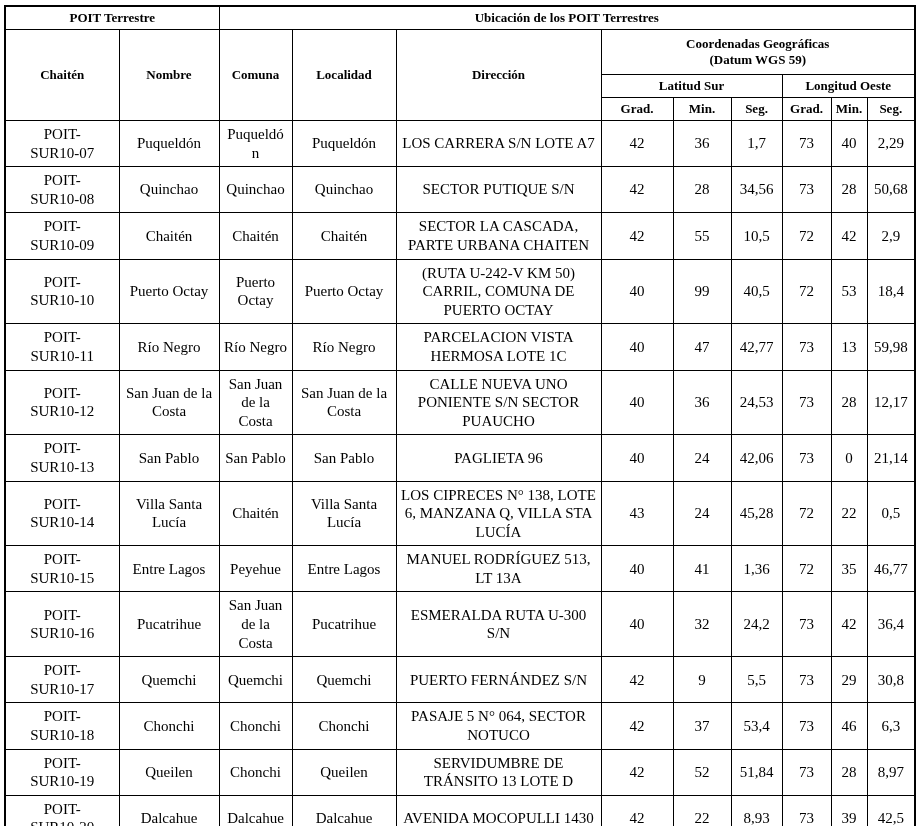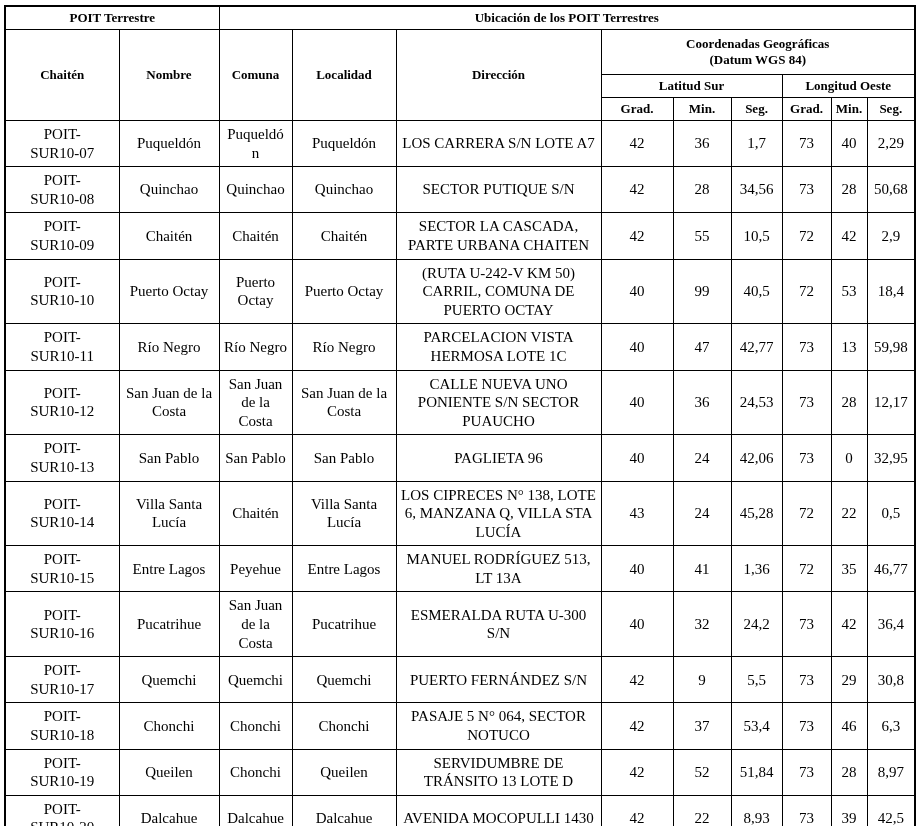--- a/index.html
+++ b/index.html
@@ -77,21 +77,21 @@
       <th colspan="2">POIT Terrestre</th>
       <th colspan="9">Ubicación de los POIT Terrestres</th>
     </tr>
     <tr>
       <th rowspan="3">Chaitén</th>
       <th rowspan="3">Nombre</th>
       <th rowspan="3">Comuna</th>
       <th rowspan="3">Localidad</th>
       <th rowspan="3">Dirección</th>
       <th colspan="6" class="coords-header">Coordenadas Geográficas
-(Datum WGS 84)</th>
+(Datum WGS 59)</th>
     </tr>
     <tr class="latlon-row">
       <th colspan="3">Latitud Sur</th>
       <th colspan="3">Longitud Oeste</th>
     </tr>
     <tr class="unit-row">
       <th>Grad.</th>
       <th>Min.</th>
       <th>Seg.</th>
       <th>Grad.</th>
@@ -189,21 +189,21 @@
 SUR10-13</td>
         <td>San Pablo</td>
         <td>San Pablo</td>
         <td>San Pablo</td>
         <td>PAGLIETA 96</td>
         <td>40</td>
         <td>24</td>
         <td>42,06</td>
         <td>73</td>
         <td>0</td>
-        <td>32,95</td>
+        <td>21,14</td>
       </tr>
       <tr>
         <td class="code">POIT-
 SUR10-14</td>
         <td>Villa Santa Lucía</td>
         <td>Chaitén</td>
         <td>Villa Santa Lucía</td>
         <td>LOS CIPRECES N° 138, LOTE 6, MANZANA Q, VILLA STA LUCÍA</td>
         <td>43</td>
         <td>24</td>

